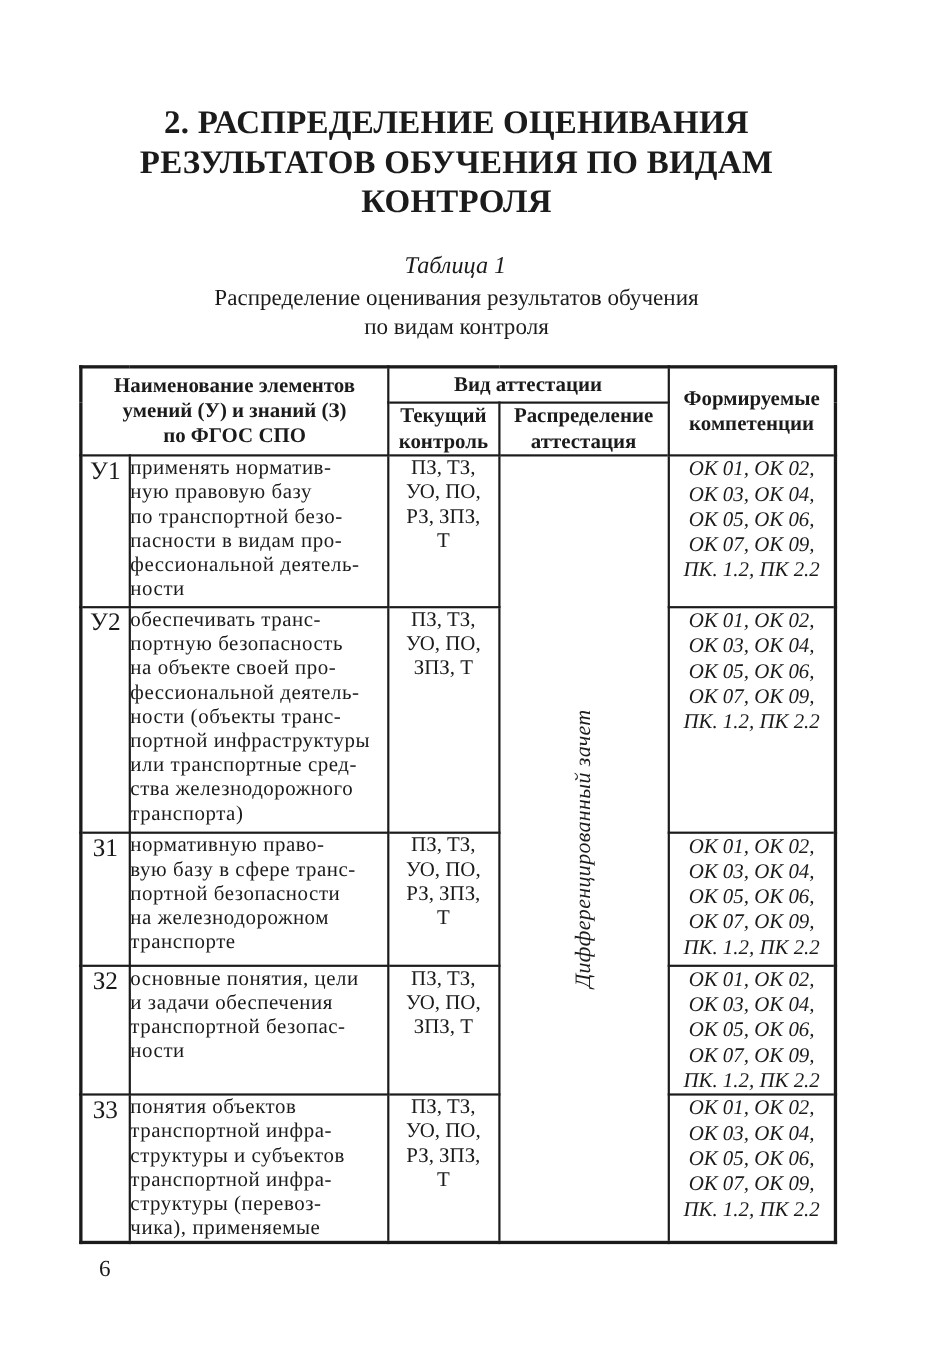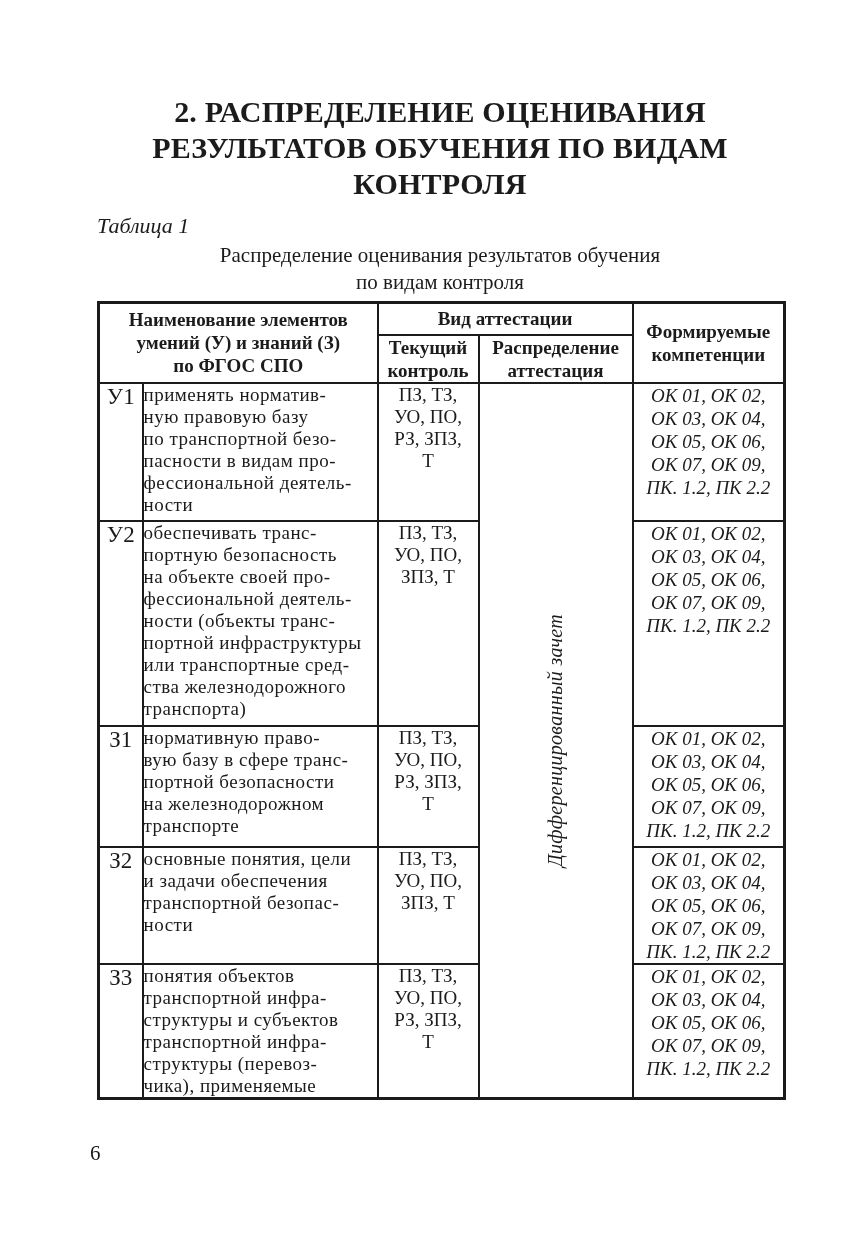--- a/index.html
+++ b/index.html
@@ -11,51 +11,51 @@
   }
   .page {
     position: relative;
     width: 857px;
     height: 1241px;
     background: #ffffff;
     overflow: hidden;
   }
   .content {
     position: absolute;
-    left: 97px;
+    left: 72px;
     top: 0;
     width: 686px;
   }
   .doc-title {
     margin: 0;
     padding-top: 94px;
     font-size: 30px;
     font-weight: bold;
     line-height: 36px;
     text-align: center;
     white-space: pre-line;
     letter-spacing: 0.2px;
   }
   .table-caption {
-    margin-top: 11px;
+    margin-top: 26px;
     font-size: 22px;
     font-style: italic;
-    text-align: left;
+    text-align: center;
     padding-right: 2px;
   }
   .table-subtitle {
     margin-top: 3px;
     font-size: 21px;
     font-weight: normal;
     line-height: 27px;
     text-align: center;
     white-space: pre-line;
   }
   table.main-table {
-    margin-top: 5px;
+    margin-top: 21px;
     border-collapse: collapse;
     table-layout: fixed;
     width: 686px;
     border: 3px solid #1b1b1b;
   }
   table.main-table th,
   table.main-table td {
     border: 2px solid #1b1b1b;
     padding: 0;
     overflow: hidden;

